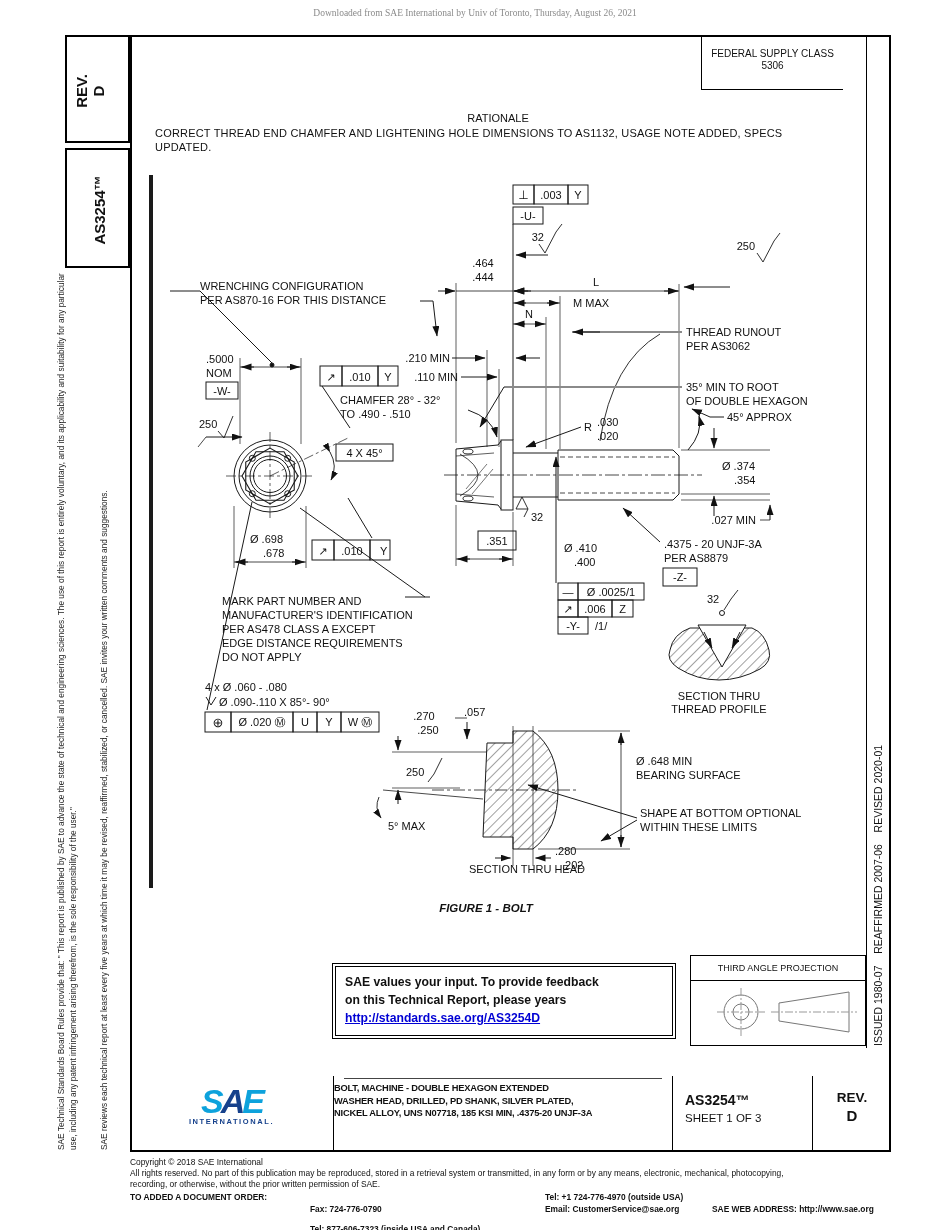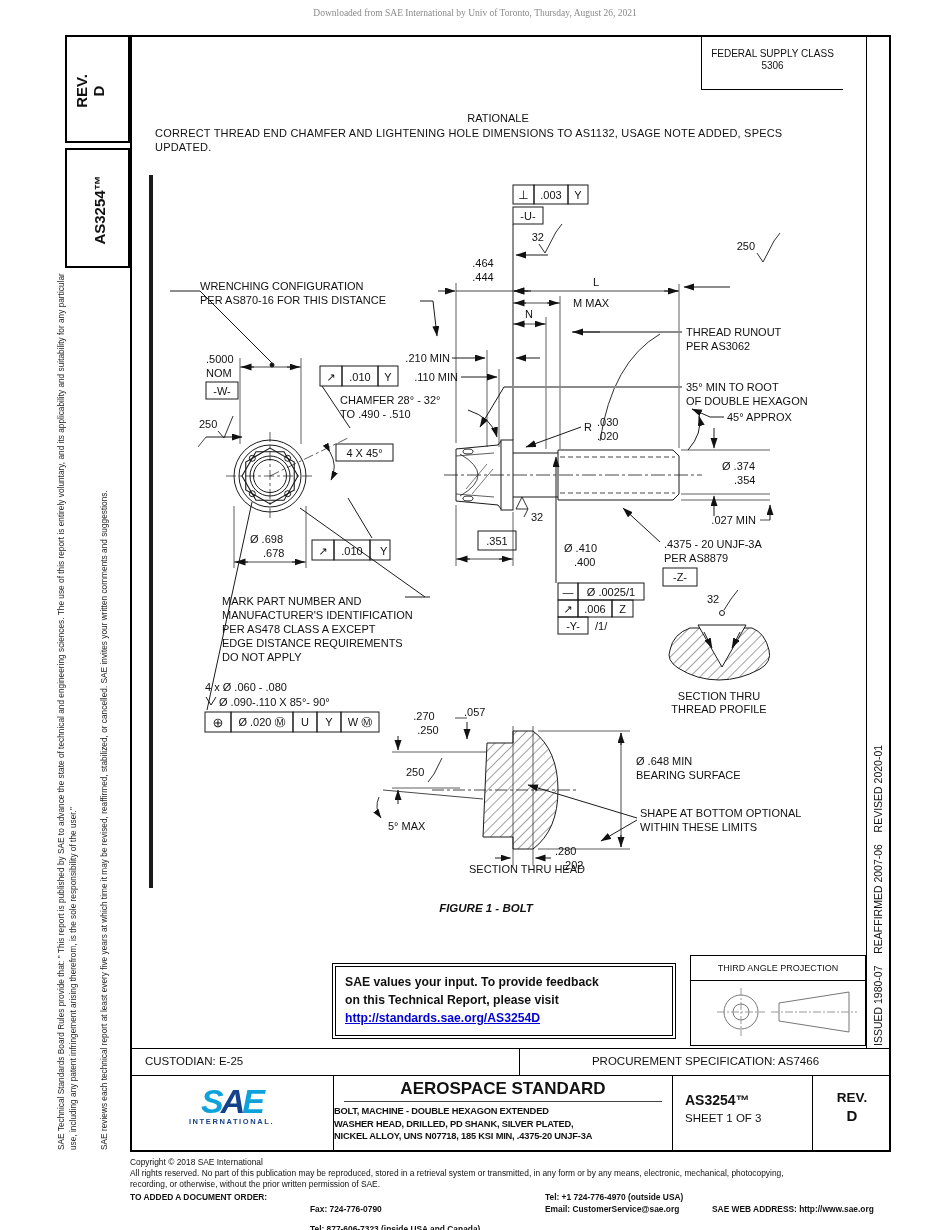--- a/index.html
+++ b/index.html
@@ -452,52 +452,47 @@
       <text x="640" y="831">WITHIN THESE LIMITS</text>
       <text x="555" y="855">.280</text>
       <text x="562" y="869">.202</text>
       <text x="527" y="873" text-anchor="middle">SECTION THRU HEAD</text>
       <text x="486" y="912" text-anchor="middle" font-weight="bold" font-style="italic" font-size="11.5">FIGURE 1 - BOLT</text>
     </g>
   </svg>
 
   <div class="abs fb-box">
     <div>SAE values your input. To provide feedback</div>
-    <div>on this Technical Report, please visit</div>
+    <div>on this Technical Report, please years</div>
     <a class="fb-link" href="#">http://standards.sae.org/AS3254D</a>
   </div>
 
   <div class="abs tap-box">
     <div class="tap-title">THIRD ANGLE PROJECTION</div>
     <svg width="173" height="62" viewBox="0 0 173 62">
       <g stroke="#777" fill="none" stroke-width="1">
         <circle cx="50" cy="31" r="17"></circle>
         <circle cx="50" cy="31" r="8"></circle>
         <line x1="26" y1="31" x2="74" y2="31" stroke-dasharray="8 2 2 2" stroke="#999"></line>
         <line x1="50" y1="7" x2="50" y2="55" stroke-dasharray="8 2 2 2" stroke="#999"></line>
         <path d="M88,22 L158,11 L158,51 L88,40 Z"></path>
         <line x1="80" y1="31" x2="166" y2="31" stroke-dasharray="8 2 2 2" stroke="#999"></line>
       </g>
     </svg>
   </div>
 
-  <div class="abs cust-row">
-    <div class="cust-left">CUSTODIAN: E-25</div>
-    <div class="cust-right">PROCUREMENT SPECIFICATION: AS7466</div>
-  </div>
 
   <div class="abs tb">
     <div class="tb-cell tb-logo">
       <div class="sae-logo">
         <div class="sae-word"><span class="sae-s">S</span><span class="sae-a">A</span><span class="sae-e">E</span></div>
         <div class="sae-sub">INTERNATIONAL.</div>
       </div>
     </div>
     <div class="tb-cell tb-title">
-      <div class="aero">AEROSPACE STANDARD</div>
       <div class="aero-rule"></div>
       <div class="tb-line">BOLT, MACHINE - DOUBLE HEXAGON EXTENDED</div>
       <div class="tb-line">WASHER HEAD, DRILLED, PD SHANK, SILVER PLATED,</div>
       <div class="tb-line">NICKEL ALLOY, UNS N07718, 185 KSI MIN, .4375-20 UNJF-3A</div>
     </div>
     <div class="tb-cell tb-num">
       <div class="tb-docnum">AS3254™</div>
       <div class="tb-sheet">SHEET 1 OF 3</div>
     </div>
     <div class="tb-cell tb-rev">

